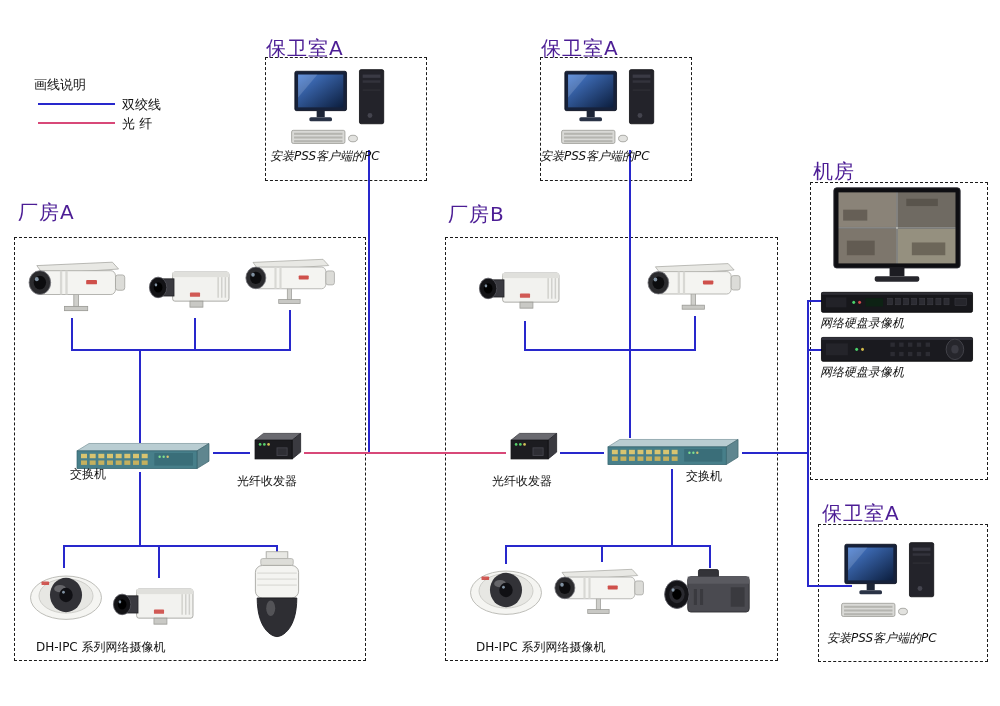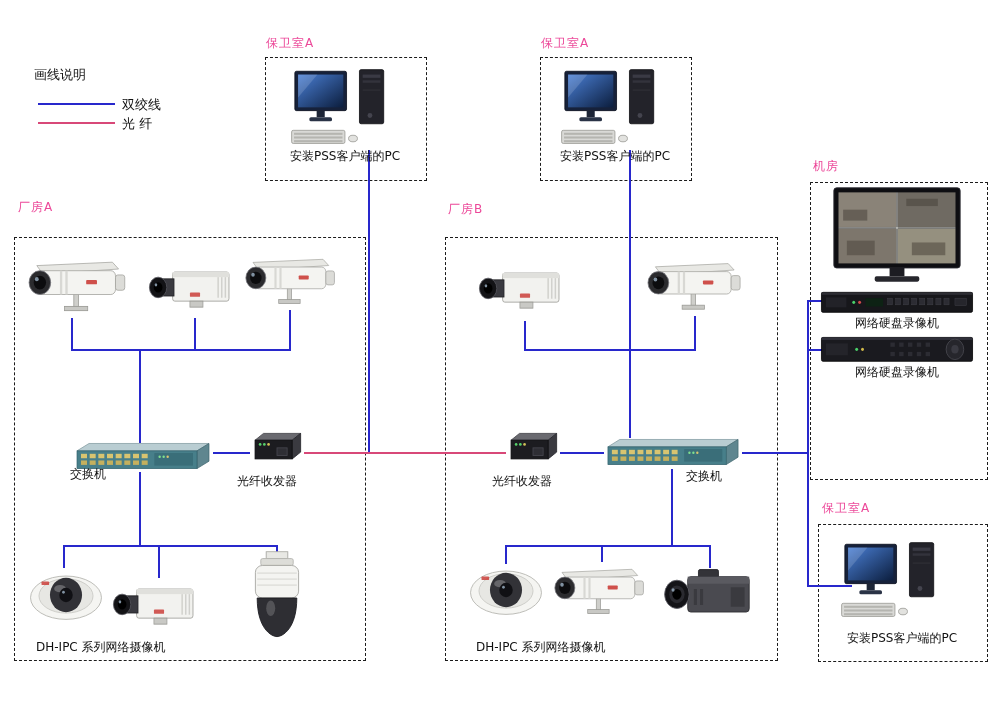--- a/index.html
+++ b/index.html
@@ -1,21 +1,21 @@
 <!DOCTYPE html>
 <html><head>
 <meta charset="utf-8">
 <style>
   html,body{margin:0;padding:0;background:#ffffff;}
   #canvas{position:relative;width:1000px;height:706px;background:#ffffff;overflow:hidden;
           font-family:"DejaVu Sans",sans-serif;}
   .dbox{position:absolute;border:1.5px dashed #1b1b1b;background:transparent;}
-  .btitle{position:absolute;font-size:12px;line-height:1.2;color:#ec4899;letter-spacing:1px;white-space:nowrap;}
+  .btitle{position:absolute;font-size:20px;line-height:1.2;color:#4c1d95;letter-spacing:1px;white-space:nowrap;}
   .lbl{position:absolute;font-size:12px;line-height:1.2;color:#111;white-space:nowrap;}
-  .ctr{text-align:center;}
+  .ctr{font-style:italic;}
   .lgd{position:absolute;font-size:13px;color:#111;white-space:nowrap;}
   .tp{position:absolute;background:#2828cc;}
   .fo{position:absolute;background:#d84878;}
   .dev{position:absolute;overflow:visible;}
 </style>
 </head>
 <body>
 
 <svg width="0" height="0" style="position:absolute" aria-hidden="true">
   <defs>
@@ -230,21 +230,21 @@
 
   <div class="tp" style="left:368px;top:150px;width:2px;height:302px"></div>
   <div class="tp" style="left:742px;top:452px;width:66px;height:2px"></div>
   <div class="tp" style="left:807px;top:300px;width:2px;height:287px"></div>
   <div class="tp" style="left:807px;top:300px;width:15px;height:2px"></div>
   <div class="tp" style="left:807px;top:349px;width:15px;height:2px"></div>
   <div class="tp" style="left:807px;top:585px;width:45px;height:2px"></div>
 
   <div class="fo" style="left:304px;top:452px;width:202px;height:2px"></div>
 
-  <div class="lgd" style="left:34px;top:66px">画线说明</div>
+  <div class="lgd" style="left:34px;top:76px">画线说明</div>
   <div class="tp" style="left:38px;top:103px;width:77px;height:2px"></div>
   <div class="lgd" style="left:122px;top:96px">双绞线</div>
   <div class="fo" style="left:38px;top:122px;width:77px;height:2px"></div>
   <div class="lgd" style="left:122px;top:115px">光  纤</div>
 
   <div class="btitle" style="left:266px;top:36px">保卫室A</div>
   <div class="btitle" style="left:541px;top:36px">保卫室A</div>
   <div class="btitle" style="left:813px;top:159px">机房</div>
   <div class="btitle" style="left:18px;top:200px">厂房A</div>
   <div class="btitle" style="left:448px;top:202px">厂房B</div>

